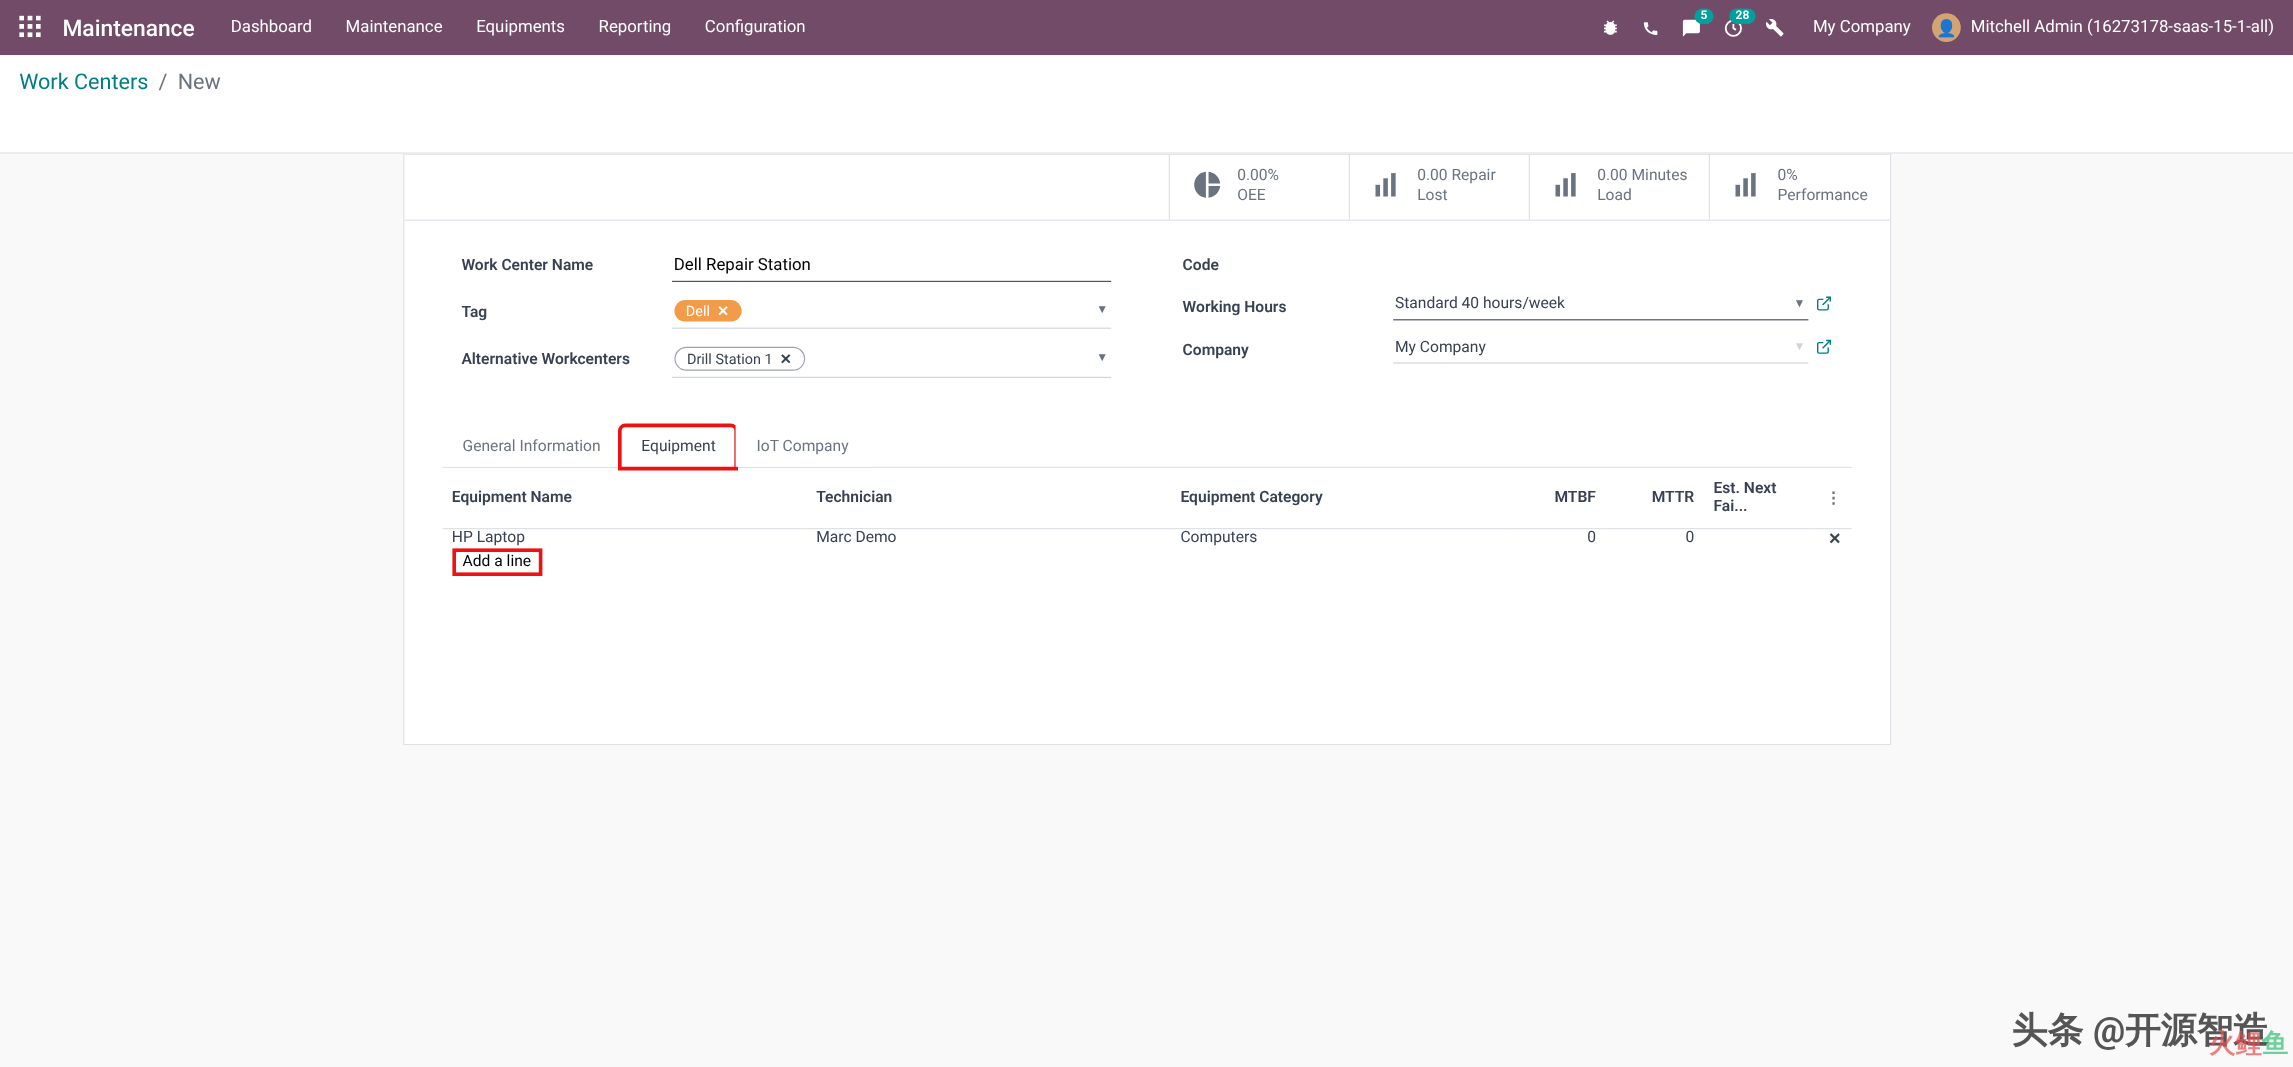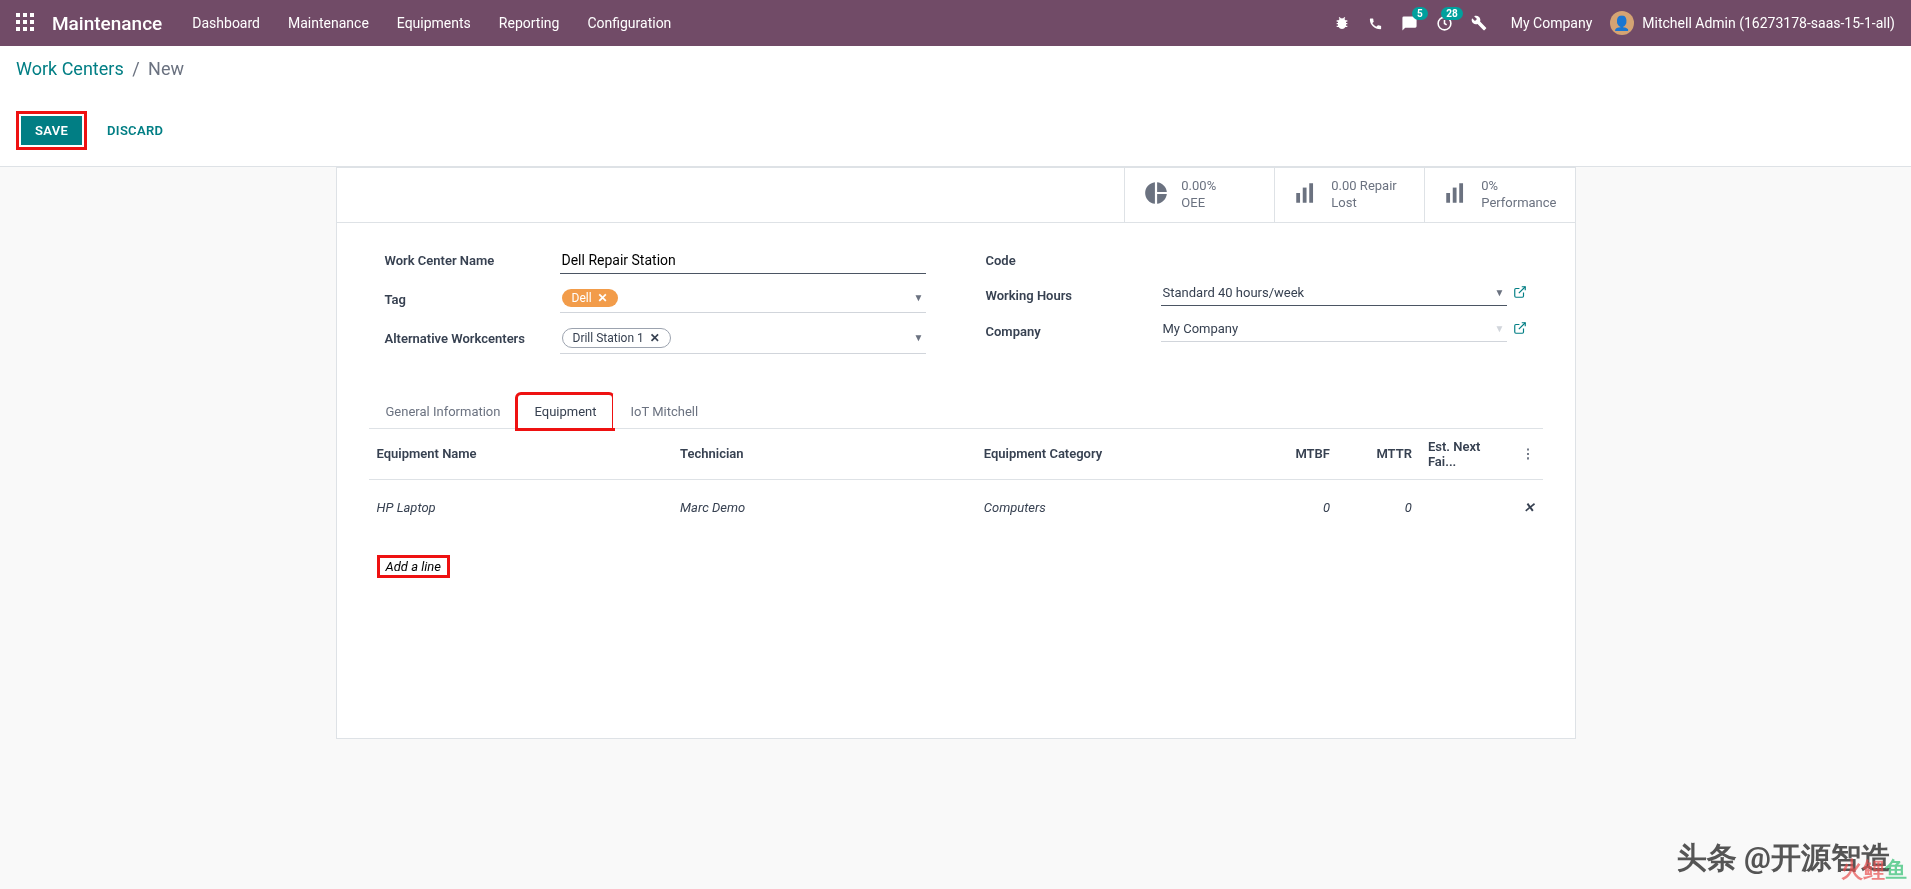--- a/index.html
+++ b/index.html
@@ -52,21 +52,21 @@
 
 .tabs-wrap { padding: 0 32px 20px; }
 .tabs-nav { display: flex; border-bottom: 1px solid #dee2e6; padding-left: 0; margin-top: 20px; }
 .tab { padding: 9px 16px; border: 1px solid transparent; border-bottom: none; cursor: pointer; color: #6b7280; font-size: 13px; background:#fff; }
 .tab.active { border-color: #dee2e6; border-bottom: 1px solid #fff; margin-bottom: -1px; border-top-left-radius:4px; border-top-right-radius:4px; color:#374151; }
 .tab.boxed-tab { outline: 3px solid #e11; outline-offset: -1px; }
 
 .eq-table { width: 100%; border-collapse: collapse; font-size: 13px; }
 .eq-table th { text-align: left; font-weight: 600; padding: 10px 8px; border-bottom: 1px solid #dee2e6; color:#374151; }
 .eq-table th.r { text-align: right; }
-.eq-table td { padding: 20px 8px; color: #374151; vertical-align: middle; font-style: italic; }
+.eq-table td { padding: 0 8px; color: #374151; vertical-align: middle; }
 .eq-table td.r { text-align: right; }
 .eq-table .add-line { color: #000000; cursor: pointer; }
 .eq-table .add-line-box { display:inline-block; border:3px solid #e11; padding: 1px 6px; }
 .eq-table .row-x { cursor:pointer; font-weight:bold; color:#374151; text-align:right; }
 .eq-table .kebab { cursor:pointer; color:#6b7280; }
 
 .watermark-cn { position: fixed; bottom: 10px; right: 20px; font-size: 30px; font-weight: bold; color: #555; pointer-events: none; }
 .watermark-fish { position: fixed; bottom: 4px; right: 4px; font-size: 22px; font-weight: bold; color: #e94f4f; opacity: 0.7; pointer-events: none; }
 .watermark-fish span.g { color: #2fbf71; }
 </style>
@@ -131,26 +131,20 @@
     </div>
   </div>
 </div>
 
 <div class="control-panel">
   <div class="breadcrumb">
     <span class="link">Work Centers</span>
     <span class="sep">/</span>
     <span>New</span>
   </div>
-  <div class="cp-actions">
-    <span class="boxed">
-      <button class="btn-save">SAVE</button>
-    </span>
-    <button class="btn-discard">DISCARD</button>
-  </div>
 </div>
 
 <div class="form-sheet">
   <div class="sheet-bg">
 
     <div class="stat-bar">
       <div class="stat-btn">
         <span class="stat-icon">
           <svg width="26" height="26" viewBox="0 0 24 24" fill="#6b7280">
               <path d="M11 2v20c-5.07-.5-9-4.79-9-10s3.93-9.5 9-10zm2.03 0v8.99H22c-.47-4.74-4.24-8.52-8.97-8.99zm0 11.01V22c4.74-.47 8.5-4.25 8.97-8.99h-8.97z"></path>
@@ -165,20 +159,33 @@
         <span class="stat-icon">
           <svg width="26" height="26" viewBox="0 0 24 24" fill="#6b7280">
               <rect x="3" y="12" width="3.5" height="9"></rect>
               <rect x="9" y="7" width="3.5" height="14"></rect>
               <rect x="15" y="3" width="3.5" height="18"></rect>
             </svg>
         </span>
         <div class="stat-text">
             <span>0.00 Repair</span>
             <span>Lost</span>
+          </div>
+      </div>
+      <div class="stat-btn">
+        <span class="stat-icon">
+          <svg width="26" height="26" viewBox="0 0 24 24" fill="#6b7280">
+              <rect x="3" y="12" width="3.5" height="9"></rect>
+              <rect x="9" y="7" width="3.5" height="14"></rect>
+              <rect x="15" y="3" width="3.5" height="18"></rect>
+            </svg>
+        </span>
+        <div class="stat-text">
+            <span>0.00 Minutes</span>
+            <span>Load</span>
           </div>
       </div>
       <div class="stat-btn">
         <span class="stat-icon">
           <svg width="26" height="26" viewBox="0 0 24 24" fill="#6b7280">
               <rect x="3" y="12" width="3.5" height="9"></rect>
               <rect x="9" y="7" width="3.5" height="14"></rect>
               <rect x="15" y="3" width="3.5" height="18"></rect>
             </svg>
         </span>
@@ -259,21 +266,21 @@
             </div>
           </div>
         </div>
       </div>
     </div>
 
     <div class="tabs-wrap">
       <div class="tabs-nav">
         <div class="tab">General Information</div>
         <div class="tab active boxed-tab">Equipment</div>
-        <div class="tab">IoT Mitchell</div>
+        <div class="tab">IoT Company</div>
       </div>
 
       <table class="eq-table">
         <thead>
           <tr>
             <th style="width:26%">Equipment Name</th>
             <th style="width:26%">Technician</th>
             <th style="width:24%">Equipment Category</th>
             <th class="r" style="width:7%">MTBF</th>
             <th class="r" style="width:7%">MTTR</th>

